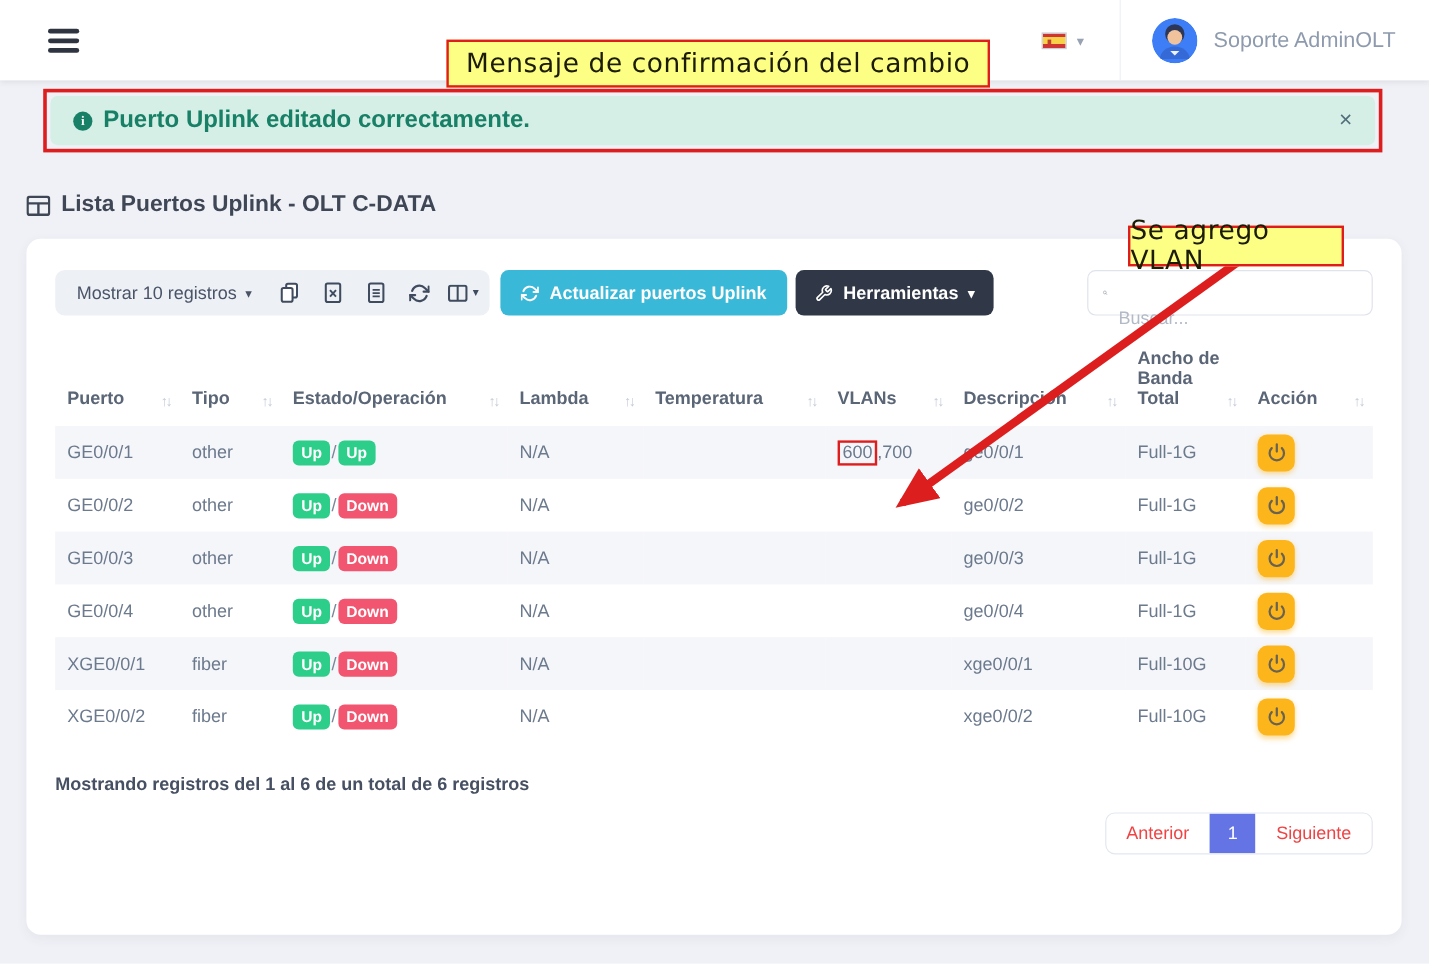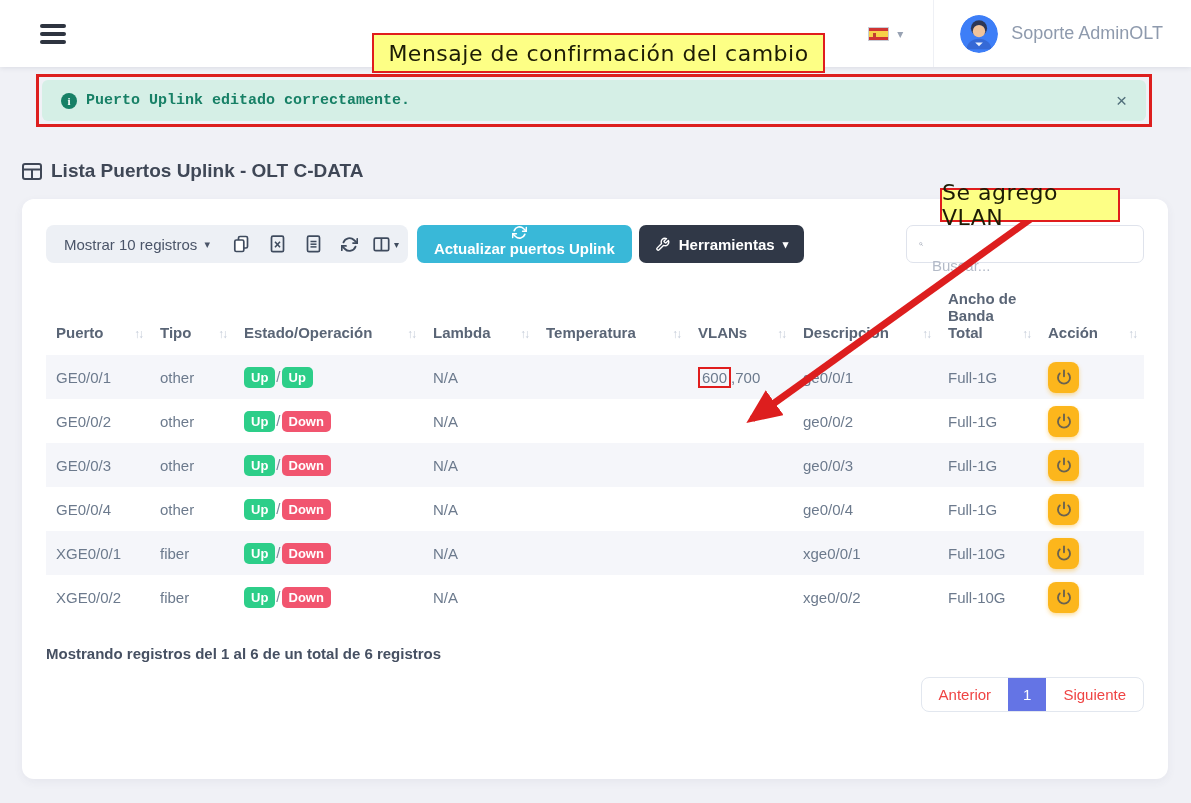--- a/index.html
+++ b/index.html
@@ -40,21 +40,21 @@
   }
   .alert {
     background:#d5efe6; border-radius:6px; height:41px;
     display:flex; align-items:center; padding:0 19px;
   }
   .info-icon {
     width:16px; height:16px; border-radius:50%; background:#178066;
     color:#ffffff; font-size:11px; font-weight:bold; font-family:"Liberation Serif", serif;
     display:flex; align-items:center; justify-content:center; flex:none;
   }
-  .alert-text { color:#178066; font-size:15px; font-weight:600; margin-left:9px;font-family:Liberation Mono, monospace; }
+  .alert-text { color:#178066; font-size:20px; font-weight:600; margin-left:9px; }
   .alert-close { margin-left:auto; color:#52707c; font-size:19px; line-height:1; cursor:pointer; background:none; border:none; font-family:inherit; }
   
   .page-title { display:flex; align-items:center; margin:33px 0 0 22px; }
   .page-title svg { margin-right:9px; }
   .page-title span { font-size:19px; font-weight:700; color:#3f4756; }
   
   .card {
     background:#ffffff; border-radius:12px;
     margin:17px 23px 0 22px;
     box-shadow:0 3px 10px rgba(60,70,100,.06);
@@ -69,21 +69,21 @@
   }
   .show-records { display:flex; align-items:center; background:none; border:none; font-family:inherit;
     font-size:15px; color:#4a5468; padding:0 14px; cursor:pointer; height:29px; }
   .show-records .caret { font-size:11px; margin-left:7px; color:#4a5468; }
   .icon-btn { width:36px; height:38px; display:flex; align-items:center; justify-content:center;
     background:none; border:none; cursor:pointer; }
   .icon-btn .caret { font-size:10px; color:#3f4b5e; margin-left:4px; }
   .btn-cyan {
     margin-left:9px; height:38px; border:none; border-radius:7px; cursor:pointer;
     background:#39b8d8; color:#ffffff; font-family:inherit; font-size:15px; font-weight:600;
-    display:inline-flex; align-items:center; padding:0 17px;flex-direction:column;
+    display:inline-flex; align-items:center; padding:0 17px;
   }
   .btn-cyan svg { margin-right:9px; }
   .btn-dark {
     margin-left:7px; height:38px; border:none; border-radius:7px; cursor:pointer;
     background:#303847; color:#ffffff; font-family:inherit; font-size:15px; font-weight:600;
     display:inline-flex; align-items:center; padding:0 16px;
   }
   .btn-dark svg { margin-right:9px; }
   .btn-dark .caret { font-size:11px; margin-left:8px; }
   .search-box {

